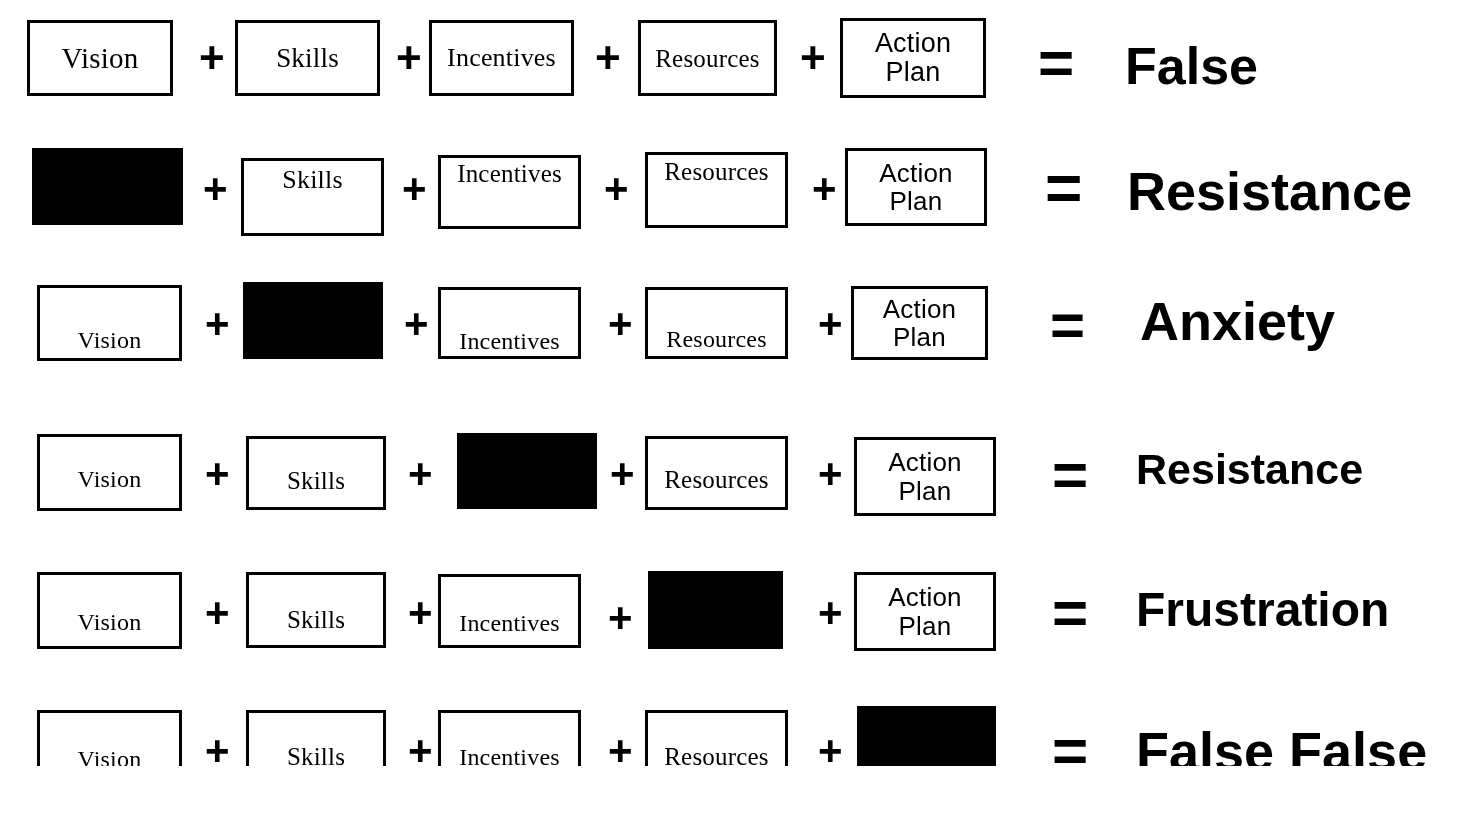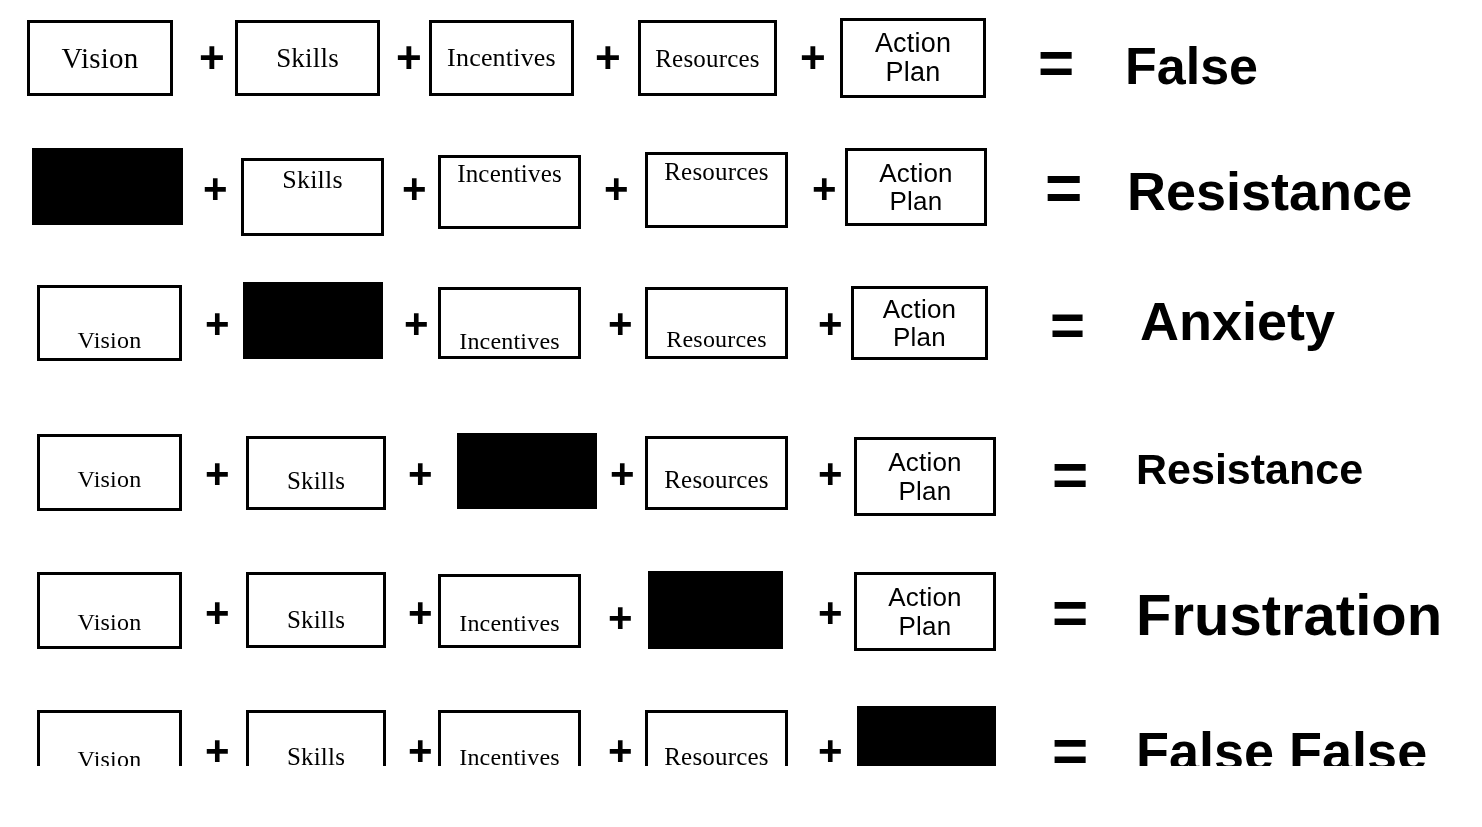--- a/index.html
+++ b/index.html
@@ -192,21 +192,21 @@
   <div class="plus" style="left:608px; top:597px; font-size:42px;">+</div>
   <div class="cell filled v-mid" style="left:648px; top:571px; width:135px; height:78px;">
     <span class="celltext" style="font-size:25px;"></span>
   </div>
   <div class="plus" style="left:818px; top:592px; font-size:42px;">+</div>
   <div class="cell sans v-mid" style="left:854px; top:572px; width:142px; height:79px;">
     <span class="celltext" style="font-size:26px;">Action
 Plan</span>
   </div>
   <div class="equals" style="left:1052px; top:582px; font-size:62px;">=</div>
-  <div class="result" style="left:1136px; top:586px; font-size:58px;">Frustration</div>
+  <div class="result" style="left:1136px; top:586px; font-size:48px;">Frustration</div>
 
   <div class="cell v-bot" style="left:37px; top:710px; width:145px; height:77px;">
     <span class="celltext" style="font-size:24px; padding-bottom:13px;">Vision</span>
   </div>
   <div class="plus" style="left:205px; top:730px; font-size:42px;">+</div>
   <div class="cell v-bot" style="left:246px; top:710px; width:140px; height:76px;">
     <span class="celltext" style="font-size:25px; padding-bottom:14px;">Skills</span>
   </div>
   <div class="plus" style="left:408px; top:730px; font-size:42px;">+</div>
   <div class="cell v-bot" style="left:438px; top:710px; width:143px; height:76px;">

